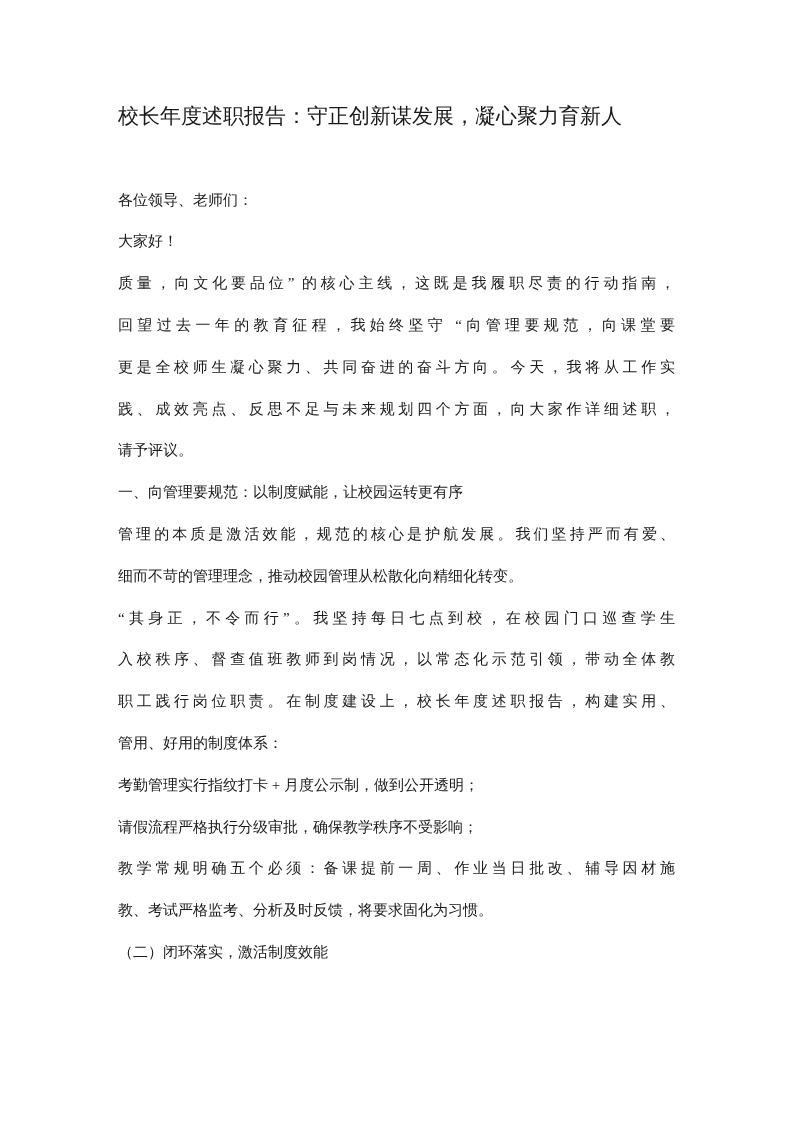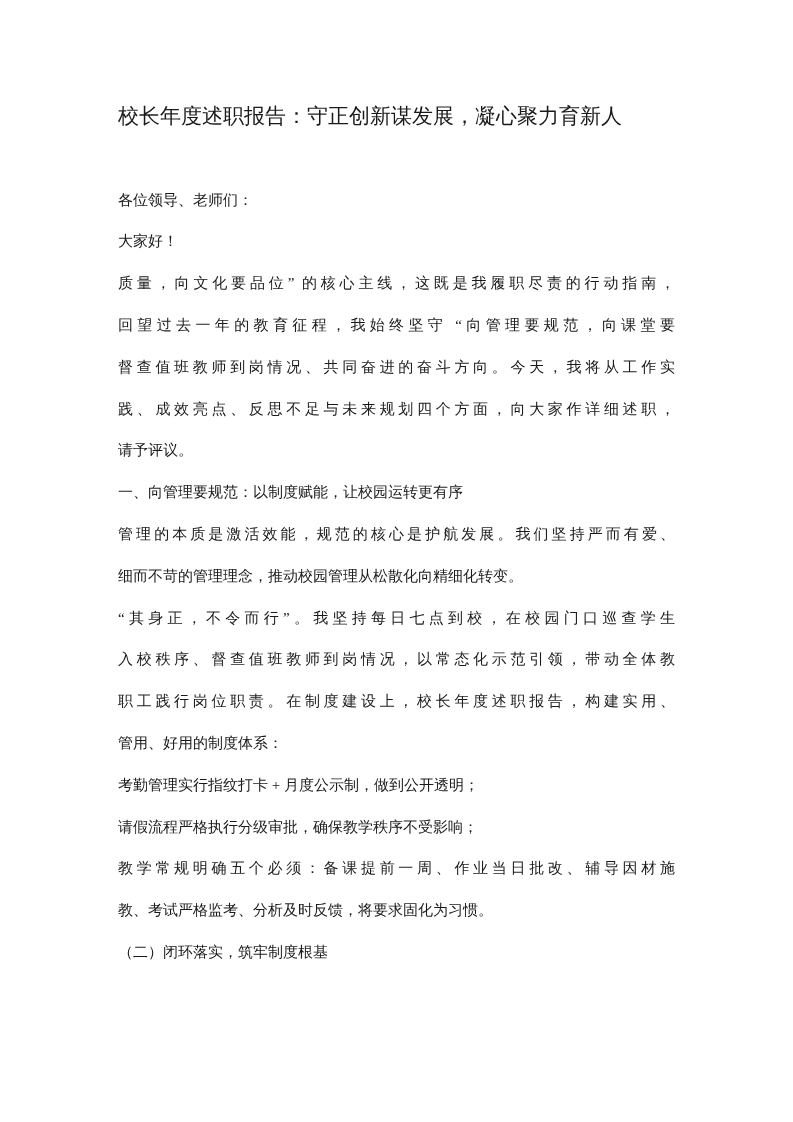--- a/index.html
+++ b/index.html
@@ -46,29 +46,29 @@
 <body>
 
 <div class="page">
   <div class="textblock" id="doc-body">
       <div class="line title">校长年度述职报告：守正创新谋发展，凝心聚力育新人</div>
       <div class="line blank"></div>
       <div class="line body">各位领导、老师们：</div>
       <div class="line body">大家好！</div>
       <div class="line body stretch">质量，向文化要品位” 的核心主线，这既是我履职尽责的行动指南，</div>
       <div class="line body stretch">回望过去一年的教育征程，我始终坚守 “向管理要规范，向课堂要</div>
-      <div class="line body stretch">督查值班教师到岗情况、共同奋进的奋斗方向。今天，我将从工作实</div>
+      <div class="line body stretch">更是全校师生凝心聚力、共同奋进的奋斗方向。今天，我将从工作实</div>
       <div class="line body stretch">践、成效亮点、反思不足与未来规划四个方面，向大家作详细述职，</div>
       <div class="line body">请予评议。</div>
       <div class="line heading1">一、向管理要规范：以制度赋能，让校园运转更有序</div>
       <div class="line body stretch">管理的本质是激活效能，规范的核心是护航发展。我们坚持严而有爱、</div>
       <div class="line body">细而不苛的管理理念，推动校园管理从松散化向精细化转变。</div>
       <div class="line body stretch">“其身正，不令而行”。我坚持每日七点到校，在校园门口巡查学生</div>
       <div class="line body stretch">入校秩序、督查值班教师到岗情况，以常态化示范引领，带动全体教</div>
       <div class="line body stretch">职工践行岗位职责。在制度建设上，校长年度述职报告，构建实用、</div>
       <div class="line body">管用、好用的制度体系：</div>
       <div class="line body">考勤管理实行指纹打卡 + 月度公示制，做到公开透明；</div>
       <div class="line body">请假流程严格执行分级审批，确保教学秩序不受影响；</div>
       <div class="line body stretch">教学常规明确五个必须：备课提前一周、作业当日批改、辅导因材施</div>
       <div class="line body">教、考试严格监考、分析及时反馈，将要求固化为习惯。</div>
-      <div class="line heading2">（二）闭环落实，筑牢制度根基</div>
+      <div class="line heading2">（二）闭环落实，激活制度效能</div>
     </div>
 </div>
 
 </body></html>

